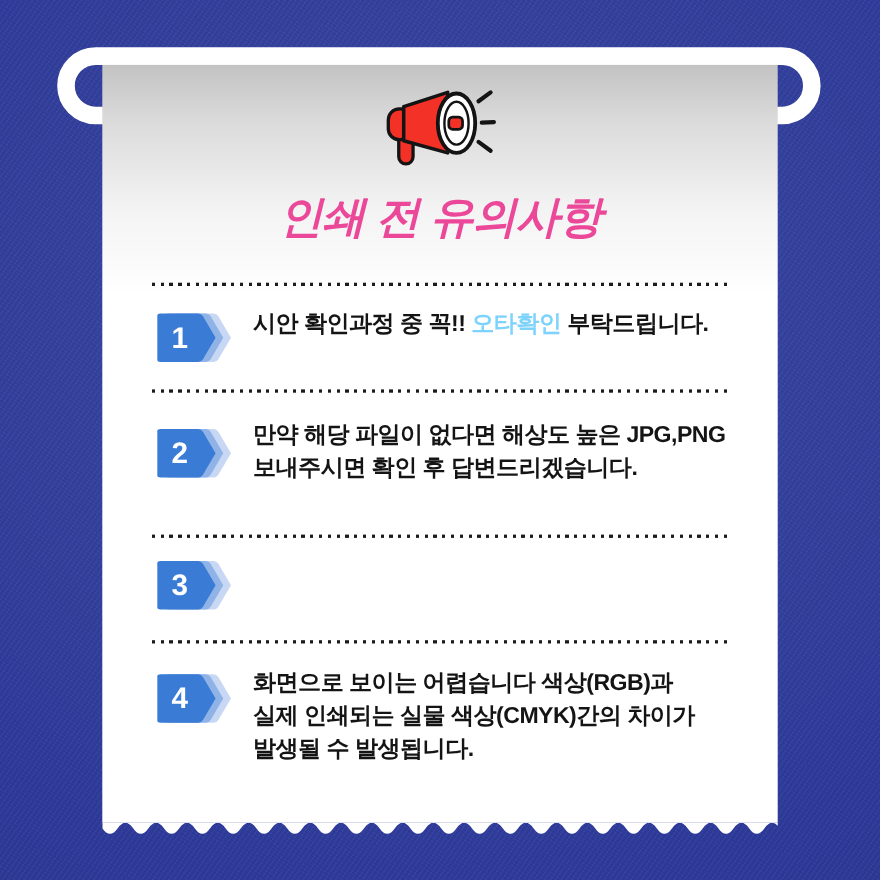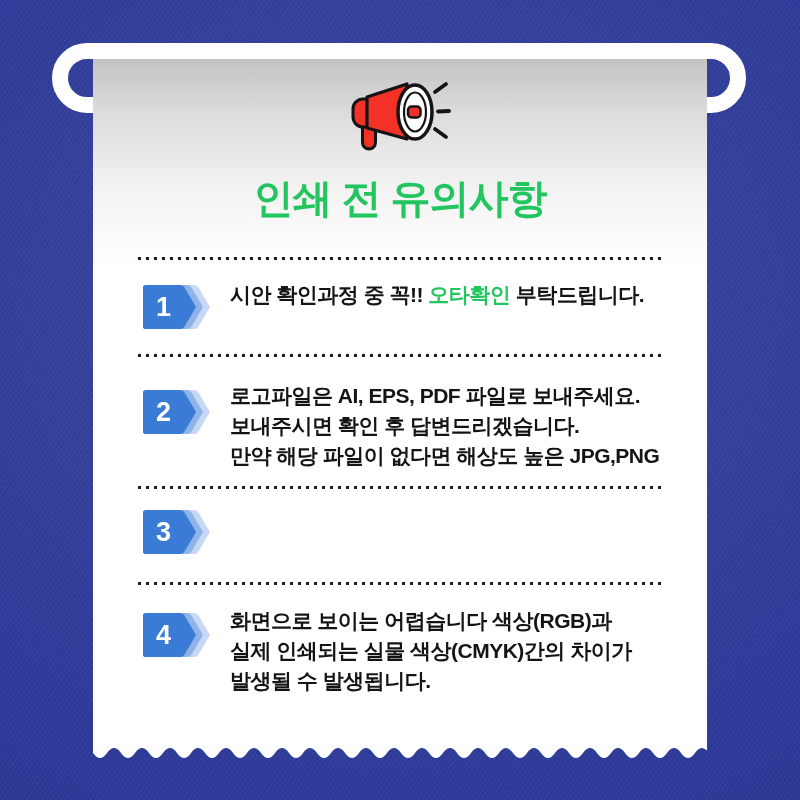--- a/index.html
+++ b/index.html
@@ -30,42 +30,42 @@
     z-index:2;
   }
   .paper-wave{
     position:absolute;left:93px;top:748px;width:614px;height:12px;z-index:2;display:block;
   }
   .content{position:absolute;inset:0;z-index:3;}
   
   .title{
     position:absolute;left:93px;top:176px;width:614px;
     text-align:center;font-size:40px;line-height:44px;font-weight:800;
-    letter-spacing:-1px;color:#22c55e;
+    letter-spacing:-1px;color:#ec4899;font-style:italic;
   }
   
   .dotline{
     position:absolute;left:138px;width:525px;height:3px;
     background:repeating-linear-gradient(90deg,#1b1b1b 0 3px,rgba(0,0,0,0) 3px 8px);
   }
   
   .badge{position:absolute;left:142px;width:68px;height:46px;}
   .badge svg{position:absolute;inset:0;display:block;}
   .badge .num{
     position:absolute;left:0;top:0;width:43px;height:46px;
     display:flex;align-items:center;justify-content:center;
     color:#ffffff;font-size:27px;font-weight:600;
   }
   
   .itext{
     position:absolute;left:230px;width:450px;
     font-size:21px;line-height:30px;font-weight:700;
     letter-spacing:-0.5px;color:#141414;
   }
-  .hl{color:#22c55e;}
+  .hl{color:#7dd3fc;}
   
   .mega{position:absolute;left:340px;top:72px;width:120px;height:90px;}
 </style>
 </head>
 <body>
 
 <div class="stage">
   <div class="bg"></div>
 
   <div class="rod"></div>
@@ -110,23 +110,22 @@
 
     <div class="badge" style="top:389px">
       <svg viewBox="0 0 68 46">
         <path transform="translate(14 0)" fill="#c8d8f4" d="M4,1 H38 Q41,1 42.5,3.5 L54,23 L42.5,42.5 Q41,45 38,45 H4 Q1,45 1,43 V3 Q1,1 4,1 Z"></path>
         <path transform="translate(7 0)" fill="#8fb3e6" d="M4,1 H38 Q41,1 42.5,3.5 L54,23 L42.5,42.5 Q41,45 38,45 H4 Q1,45 1,43 V3 Q1,1 4,1 Z"></path>
         <path fill="#3a7bd6" d="M4,1 H38 Q41,1 42.5,3.5 L54,23 L42.5,42.5 Q41,45 38,45 H4 Q1,45 1,43 V3 Q1,1 4,1 Z"></path>
       </svg>
       <span class="num">2</span>
     </div>
     <div class="itext" style="top:381px">
-      <div><span>로고파일은 AI, EPS, PDF 파일로 보내주세요.</span><span class="hl"></span><span></span></div>
+      <div><span>만약 해당 파일이 없다면 해상도 높은 JPG,PNG</span><span class="hl"></span><span></span></div>
       <div><span>보내주시면 확인 후 답변드리겠습니다.</span><span class="hl"></span><span></span></div>
-      <div><span>만약 해당 파일이 없다면 해상도 높은 JPG,PNG</span><span class="hl"></span><span></span></div>
     </div>
 
     <div class="badge" style="top:509px">
       <svg viewBox="0 0 68 46">
         <path transform="translate(14 0)" fill="#c8d8f4" d="M4,1 H38 Q41,1 42.5,3.5 L54,23 L42.5,42.5 Q41,45 38,45 H4 Q1,45 1,43 V3 Q1,1 4,1 Z"></path>
         <path transform="translate(7 0)" fill="#8fb3e6" d="M4,1 H38 Q41,1 42.5,3.5 L54,23 L42.5,42.5 Q41,45 38,45 H4 Q1,45 1,43 V3 Q1,1 4,1 Z"></path>
         <path fill="#3a7bd6" d="M4,1 H38 Q41,1 42.5,3.5 L54,23 L42.5,42.5 Q41,45 38,45 H4 Q1,45 1,43 V3 Q1,1 4,1 Z"></path>
       </svg>
       <span class="num">3</span>
     </div>

